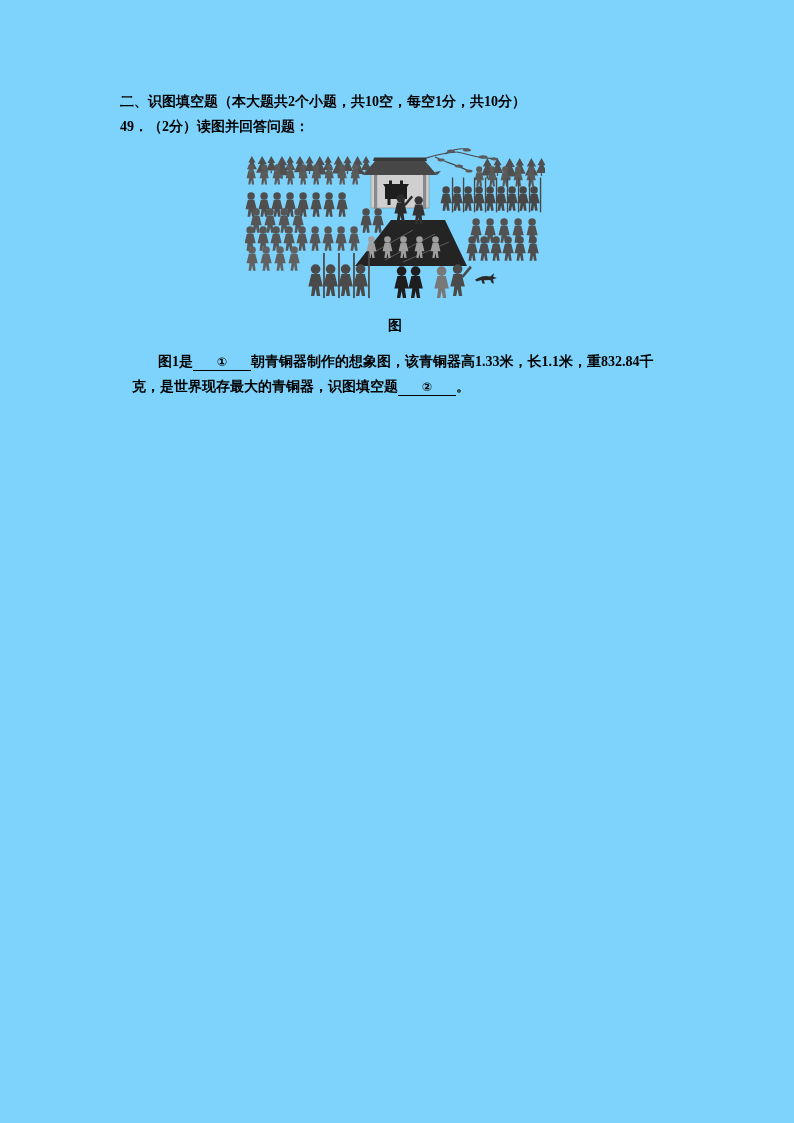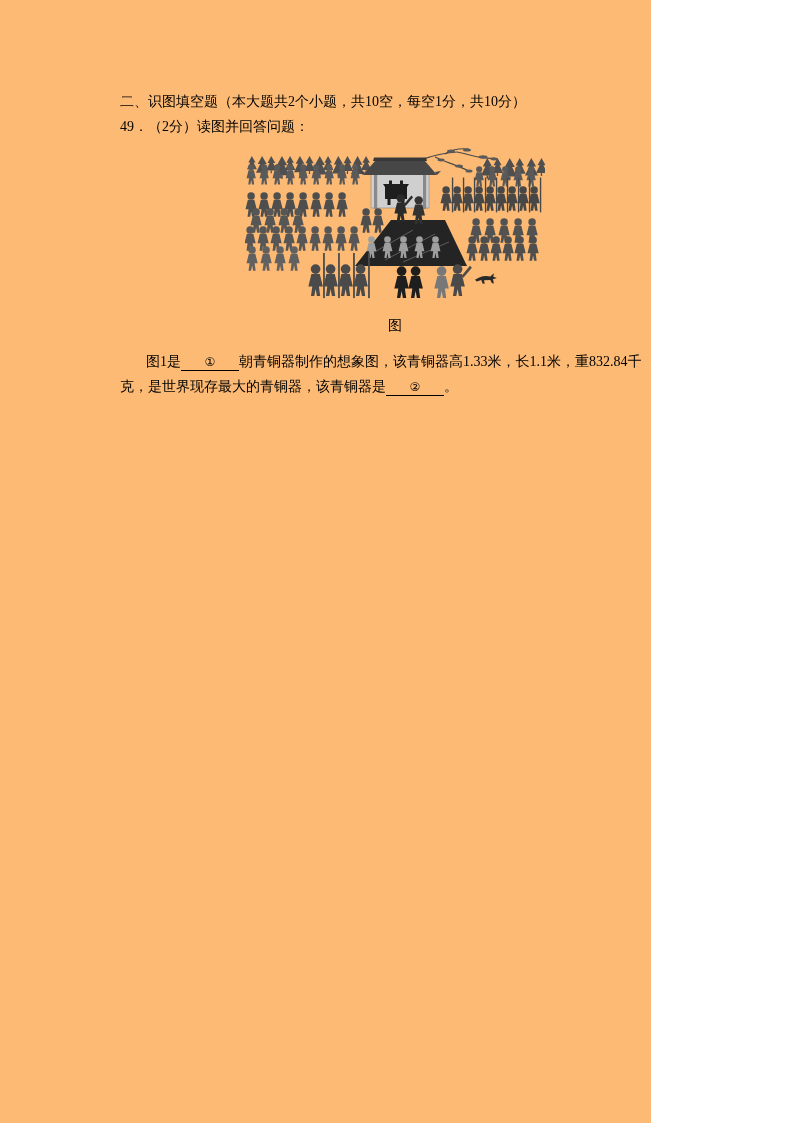--- a/index.html
+++ b/index.html
@@ -1,23 +1,24 @@
 <!DOCTYPE html>
 <html><head>
 <meta charset="utf-8">
 <style>
   html, body { margin: 0; padding: 0; background: #ffffff; }
   .page {
     position: relative;
-    width: 651px;
+    width: 794px;
     height: 1123px;
-    background: #fdba74;
+    background: #7dd3fc;
     color: #000000;
     font-family: "Liberation Serif", "DejaVu Serif", serif;
     overflow: hidden;
+    font-weight: bold;
   }
   .textline {
     position: absolute;
     left: 120px;
     font-size: 14px;
     line-height: 18px;
     white-space: nowrap;
     color: #000;
   }
   .section-heading { top: 93px; }
@@ -33,21 +34,21 @@
   figure.illus svg { display: block; }
   figcaption.figcap {
     margin-top: 7px;
     text-align: center;
     font-size: 14px;
     line-height: 18px;
     color: #000;
   }
   .para {
     position: absolute;
-    left: 120px;
+    left: 132px;
     top: 349px;
     width: 560px;
     font-size: 14px;
     line-height: 25px;
     color: #000;
   }
   .para-line { white-space: nowrap; }
   .para-line.indent { padding-left: 26px; }
   .blank {
     display: inline-block;
@@ -235,16 +236,16 @@
         </g>
 
       <use href="#dogpath" transform="translate(230,124) scale(1.5)" fill="#2a2a2a"></use>
     </svg>
 
     <figcaption class="figcap">图</figcaption>
   </figure>
 
   <div class="para">
     <div class="para-line indent"><span>图1是</span><span class="blank"><span class="blank-num">①</span></span><span>朝青铜器制作的想象图，该青铜器高1.33米，长1.1米，重832.84千</span></div>
-    <div class="para-line"><span>克，是世界现存最大的青铜器，该青铜器是</span><span class="blank"><span class="blank-num">②</span></span><span>。</span></div>
+    <div class="para-line"><span>克，是世界现存最大的青铜器，识图填空题</span><span class="blank"><span class="blank-num">②</span></span><span>。</span></div>
   </div>
 
 </div>
 
 </body></html>

